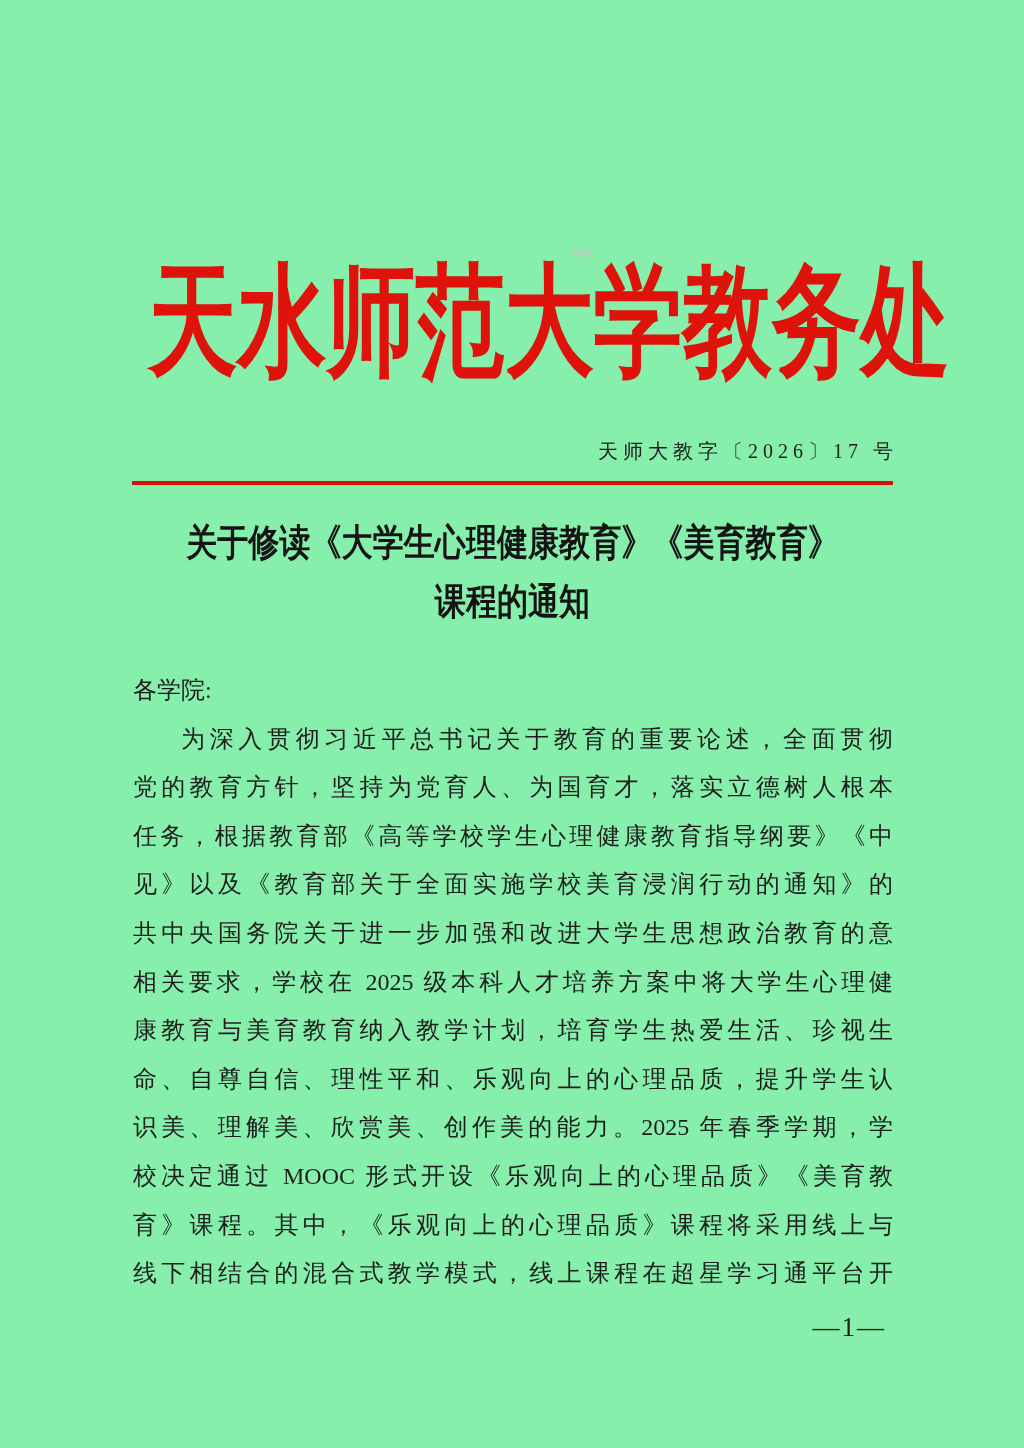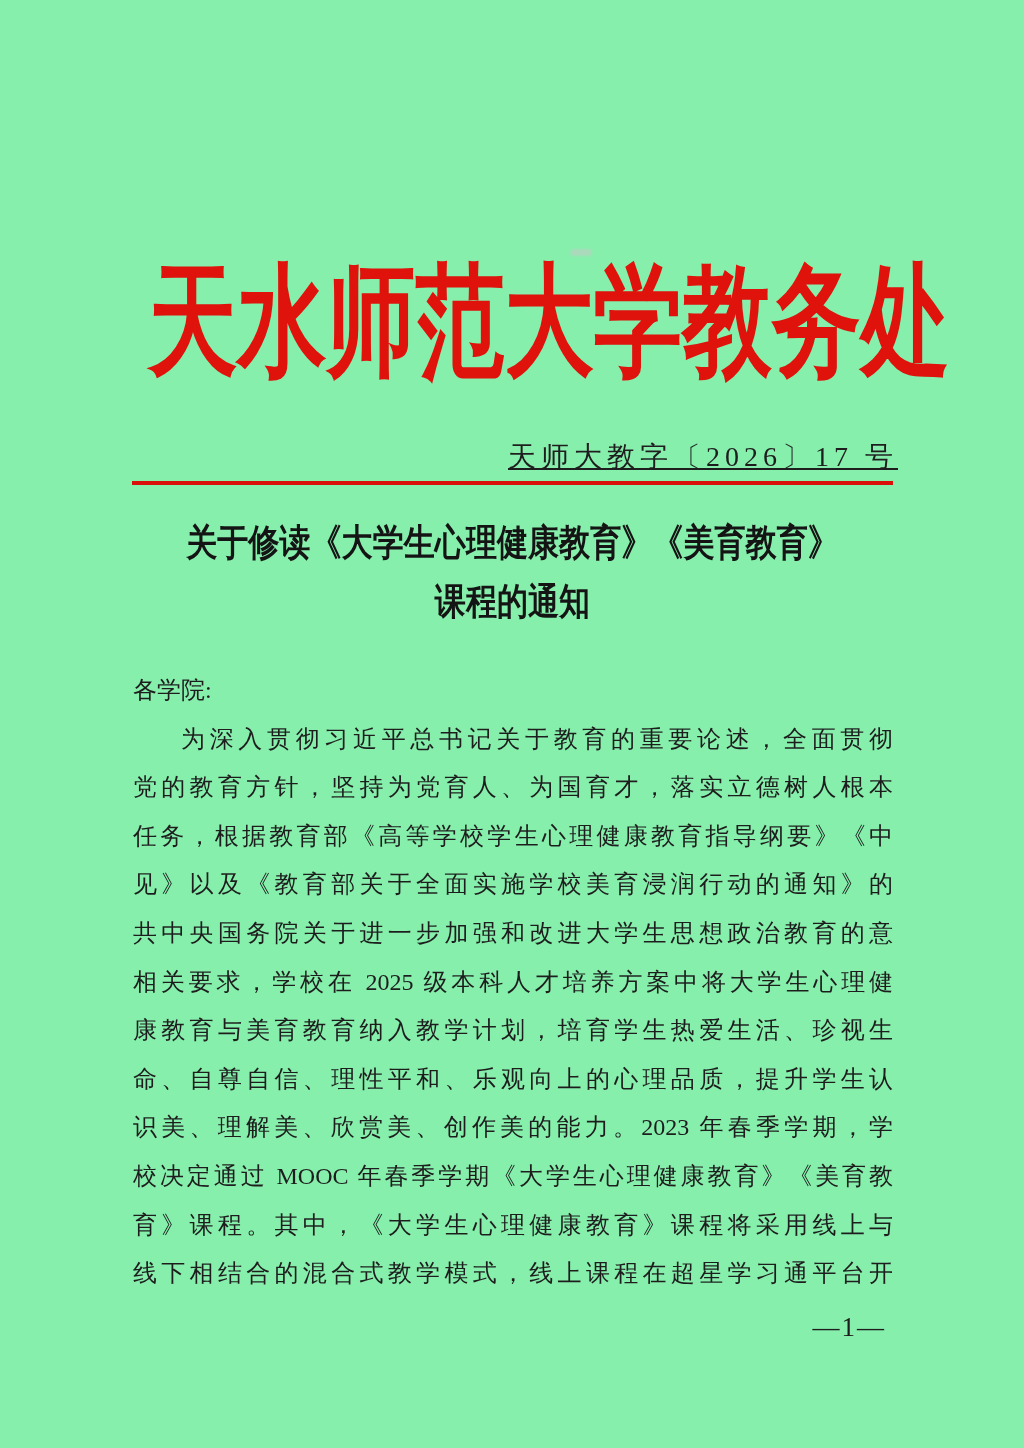--- a/index.html
+++ b/index.html
@@ -42,25 +42,24 @@
     border-radius: 4px;
     opacity: .55;
     filter: blur(1px);
   }
 
   
   .doc-number {
     position: absolute;
     top: 438px;
     right: 126px;
-    font-size: 28px;
+    font-size: 20px;
     letter-spacing: 5px;
     color: #1e1e1e;
     white-space: nowrap;
-    text-decoration: underline;
   }
 
   
   .red-line {
     position: absolute;
     left: 132px;
     top: 481px;
     width: 761px;
     height: 4px;
     background: #db0f0a;
@@ -142,21 +141,21 @@
   <div class="body-text">
     <div class="salutation">各学院:</div>
     <div class="bline indent">为深入贯彻习近平总书记关于教育的重要论述，全面贯彻</div>
     <div class="bline">党的教育方针，坚持为党育人、为国育才，落实立德树人根本</div>
     <div class="bline">任务，根据教育部《高等学校学生心理健康教育指导纲要》《中</div>
     <div class="bline">见》以及《教育部关于全面实施学校美育浸润行动的通知》的</div>
     <div class="bline">共中央国务院关于进一步加强和改进大学生思想政治教育的意</div>
     <div class="bline">相关要求，学校在 2025 级本科人才培养方案中将大学生心理健</div>
     <div class="bline">康教育与美育教育纳入教学计划，培育学生热爱生活、珍视生</div>
     <div class="bline">命、自尊自信、理性平和、乐观向上的心理品质，提升学生认</div>
-    <div class="bline">识美、理解美、欣赏美、创作美的能力。2023 年春季学期，学</div>
-    <div class="bline">校决定通过 MOOC 年春季学期《大学生心理健康教育》《美育教</div>
-    <div class="bline">育》课程。其中，《大学生心理健康教育》课程将采用线上与</div>
+    <div class="bline">识美、理解美、欣赏美、创作美的能力。2025 年春季学期，学</div>
+    <div class="bline">校决定通过 MOOC 形式开设《乐观向上的心理品质》《美育教</div>
+    <div class="bline">育》课程。其中，《乐观向上的心理品质》课程将采用线上与</div>
     <div class="bline">线下相结合的混合式教学模式，线上课程在超星学习通平台开</div>
   </div>
 
   <div class="page-number">—1—</div>
 
 </div>
 
 </body></html>

